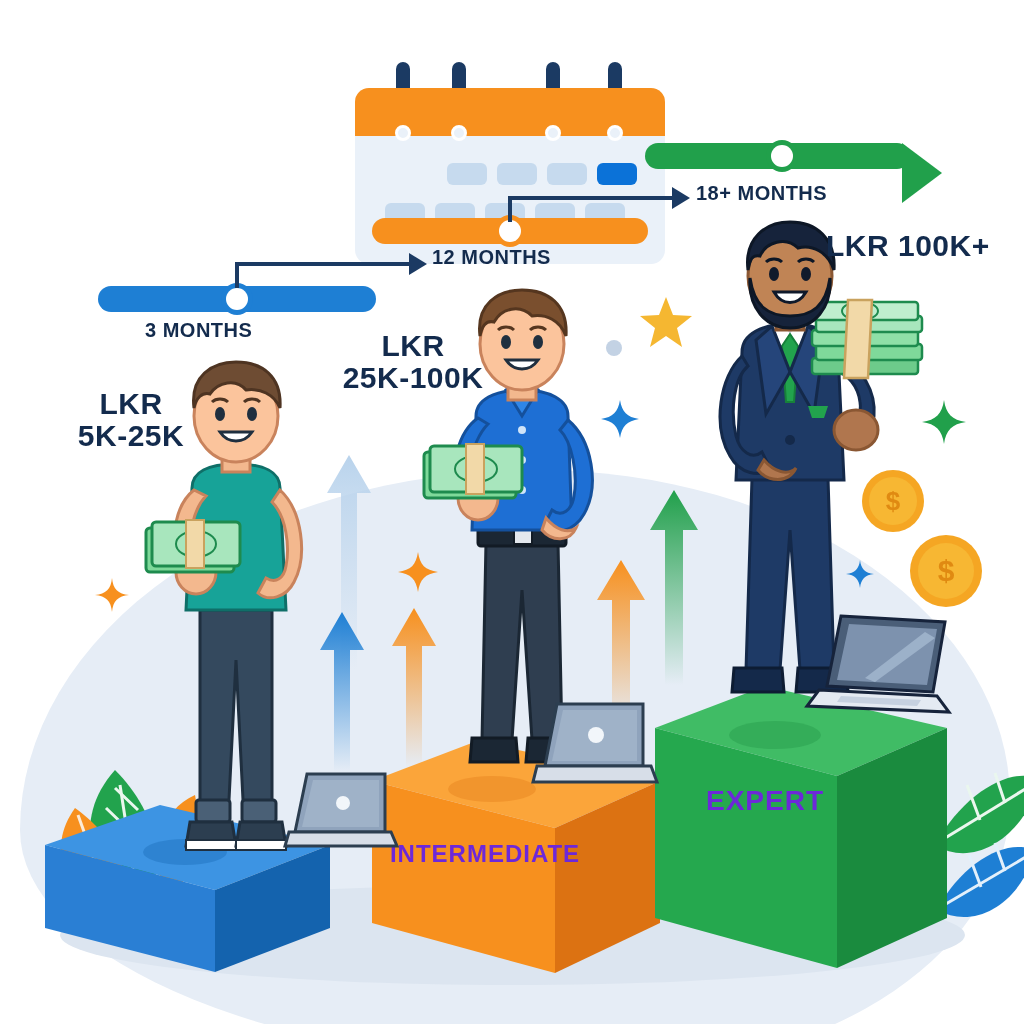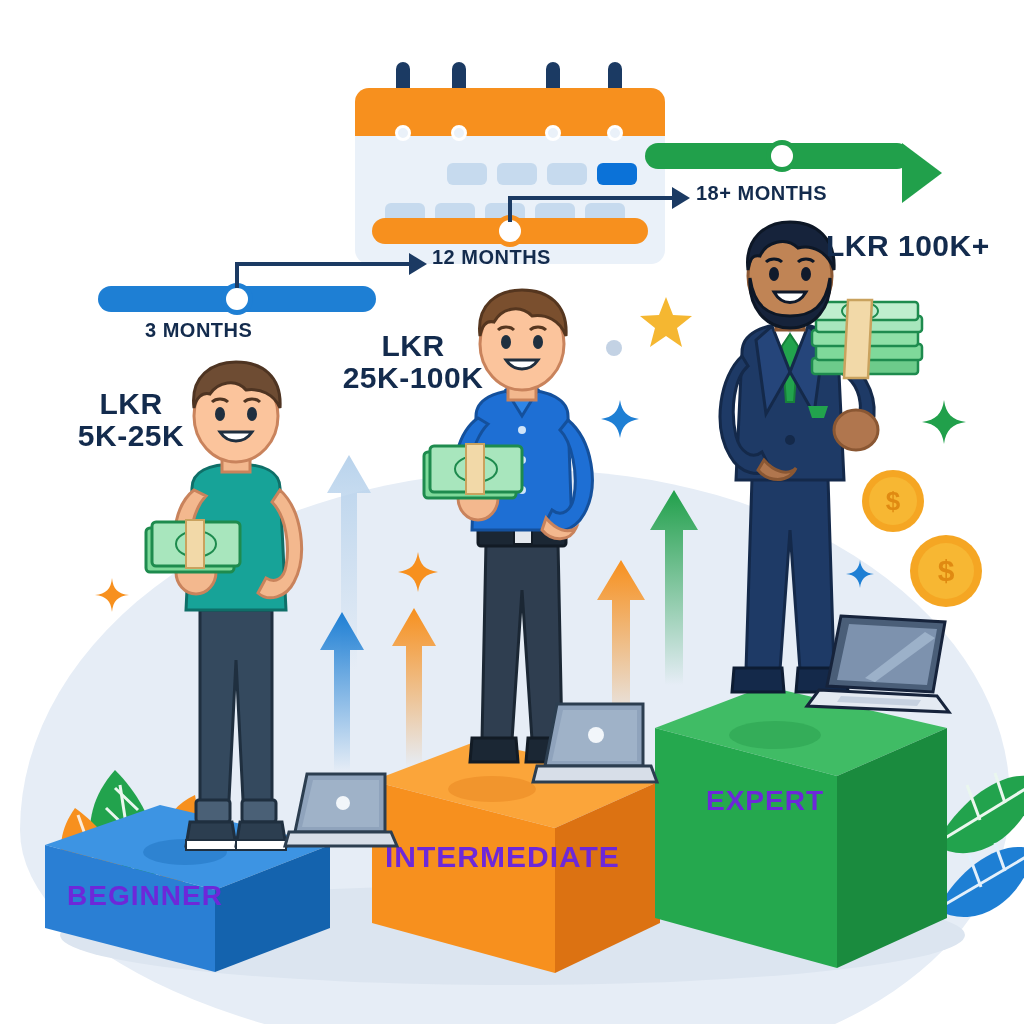--- a/index.html
+++ b/index.html
@@ -256,29 +256,28 @@
   <div class="abs coin-outer" style="left:910px;top:535px;width:72px;height:72px;">
     <div class="coin-inner" style="width:56px;height:56px;font-size:30px;">$</div>
   </div>
 
   <svg class="abs" style="left:45px;top:800px;" width="330" height="185">
     <polygon points="0,45 115,5 285,45 170,90" fill="#3D94E3"></polygon>
     <polygon points="0,45 170,90 170,172 0,128" fill="#2A7FD4"></polygon>
     <polygon points="170,90 285,45 285,128 170,172" fill="#1463AE"></polygon>
     <ellipse cx="140" cy="52" rx="42" ry="13" fill="#1463AE" opacity="0.35"></ellipse>
   </svg>
-  <div class="abs pod-text" style="left:60px;top:880px;width:170px;font-size:28px;">BEGINNER</div>
 
   <svg class="abs" style="left:372px;top:733px;" width="300" height="250">
     <polygon points="0,48 105,8 288,48 183,95" fill="#FBA53A"></polygon>
     <polygon points="0,48 183,95 183,240 0,190" fill="#F7901E"></polygon>
     <polygon points="183,95 288,48 288,190 183,240" fill="#DC7212"></polygon>
     <ellipse cx="120" cy="56" rx="44" ry="13" fill="#DC7212" opacity="0.32"></ellipse>
   </svg>
-  <div class="abs pod-text" style="left:385px;top:840px;width:200px;font-size:30px;">INTERMEDIATE</div>
+  <div class="abs pod-text" style="left:385px;top:840px;width:200px;font-size:24px;">INTERMEDIATE</div>
 
   <svg class="abs" style="left:655px;top:680px;" width="310" height="300">
     <polygon points="0,48 110,6 292,48 182,96" fill="#40BC65"></polygon>
     <polygon points="0,48 182,96 182,288 0,238" fill="#25A84E"></polygon>
     <polygon points="182,96 292,48 292,238 182,288" fill="#1A8B3E"></polygon>
     <ellipse cx="120" cy="55" rx="46" ry="14" fill="#1A8B3E" opacity="0.3"></ellipse>
   </svg>
   <div class="abs pod-text" style="left:675px;top:785px;width:180px;font-size:28px;">EXPERT</div>
 
   <svg class="abs" style="left:140px;top:360px;" width="220" height="520">

